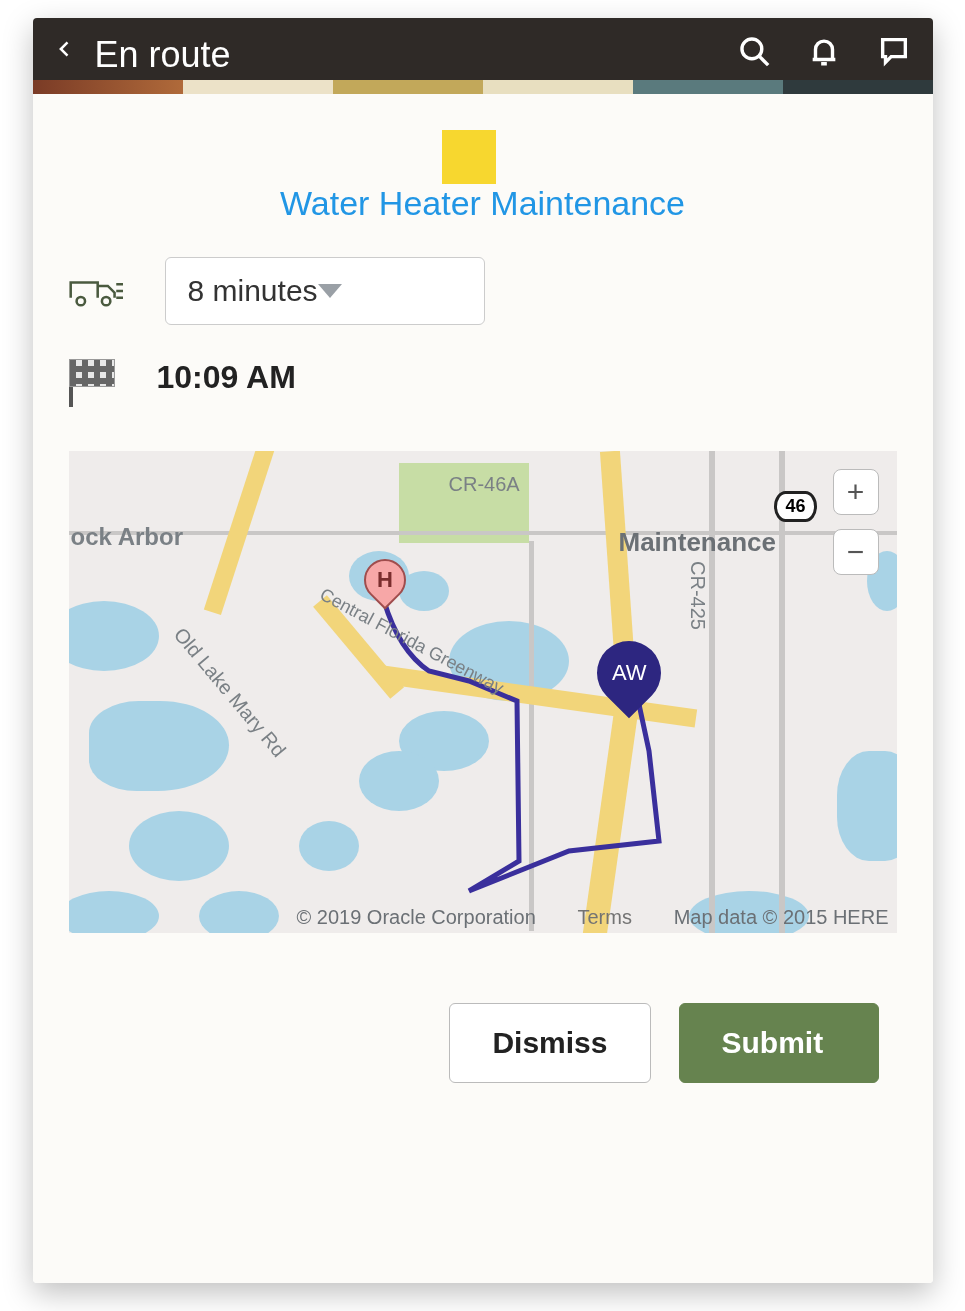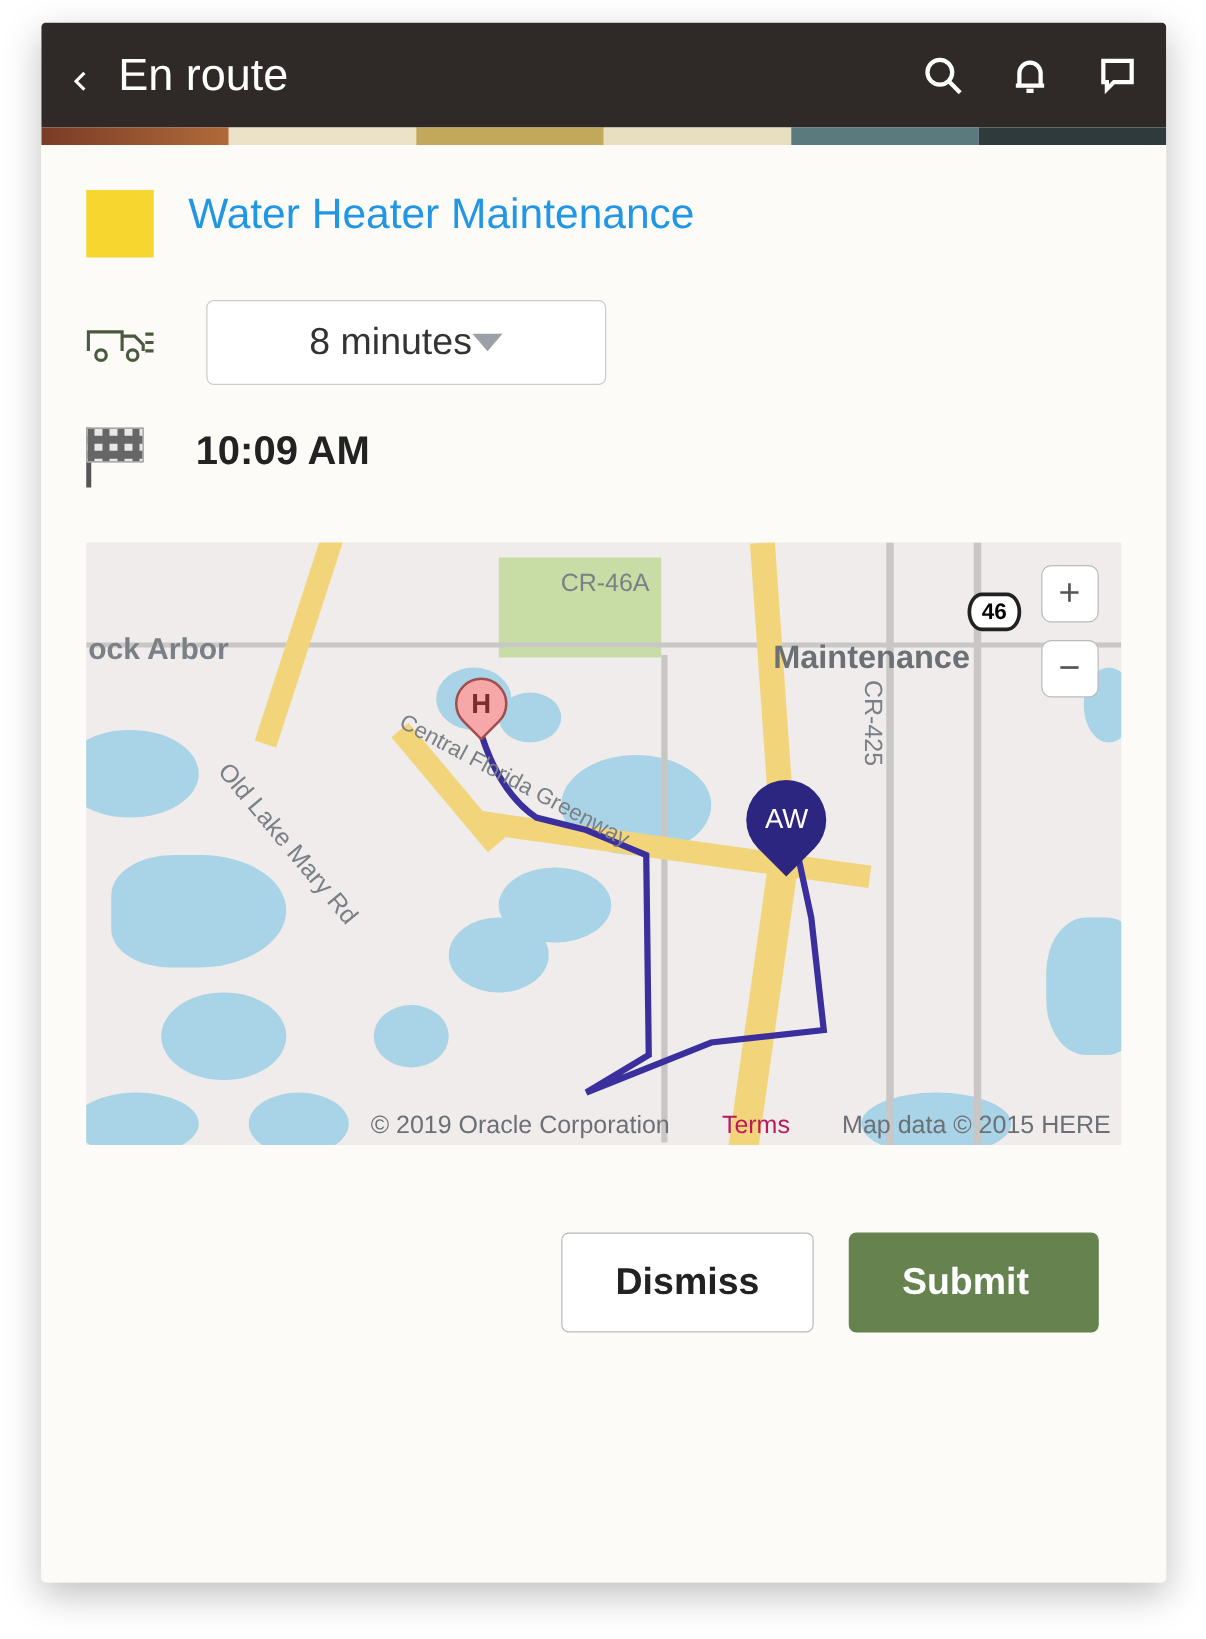--- a/index.html
+++ b/index.html
@@ -1,36 +1,36 @@
 <!DOCTYPE html>
 <html><head>
 <meta charset="utf-8">
 <style>
   * { box-sizing: border-box; margin: 0; padding: 0; }
   html, body { width: 965px; height: 1311px; font-family: -apple-system, Helvetica, Arial, sans-serif; background:#fff; }
   .frame { width: 900px; margin: 18px auto; box-shadow: 0 10px 30px rgba(0,0,0,0.25); background:#fff; border-radius:4px; overflow:hidden; }
-  .header { background:#2f2a27; color:#fff; display:flex; align-items:center; padding:16px 22px; height:84px; }
+  .header { background:#2f2a27; color:#fff; display:flex; align-items:flex-start; padding:16px 22px; height:62px; }
   .header .back { width:20px; height:20px; margin-right:20px; }
   .header .title { font-size:36px; font-weight:400; flex:1; }
   .header .icons { display:flex; gap:36px; align-items:center; }
   .header .icon { width:34px; height:34px; }
   .decor { height:14px; display:flex; }
   .decor span:nth-child(1){flex:1;background:linear-gradient(90deg,#7a3b26,#b06a3a);}
   .decor span:nth-child(2){flex:1;background:#ece2c8;}
   .decor span:nth-child(3){flex:1;background:#c2a85a;}
   .decor span:nth-child(4){flex:1;background:#e8dfc0;}
   .decor span:nth-child(5){flex:1;background:#5a7a7d;}
   .decor span:nth-child(6){flex:1;background:#2f3a3d;}
   .content { padding:36px 36px 20px 36px; background:#fcfbf8; }
-  .row { display:flex; margin-bottom:34px; }
+  .row { display:flex; align-items:center; margin-bottom:34px;flex-direction:column; }
   .color-swatch { width:54px; height:54px; background:#f7d72f; margin-right:28px; }
   .task-link { color:#2196e5; font-size:34px; font-weight:400; }
   .truck-row { display:flex; align-items:center; margin-bottom:34px; }
   .truck-icon { width:54px; height:40px; color:#4a5a3f; margin-right:42px; }
-  .select { display:flex; align-items:center; justify-content:center; background:#fff; border:1px solid #ccc; border-radius:6px; padding:16px 22px; width:320px; font-size:30px; color:#333; }
+  .select { display:flex; align-items:center; justify-content:flex-start; background:#fff; border:1px solid #ccc; border-radius:6px; padding:16px 22px; width:320px; font-size:30px; color:#333; }
   .chev { width:0; height:0; border-left:12px solid transparent; border-right:12px solid transparent; border-top:14px solid #9aa0a6; }
   .eta-row { display:flex; align-items:flex-start; margin-bottom:52px; }
   .flag-icon { width:54px; height:40px; margin-right:34px; position:relative; }
   .flag-grid { width:46px; height:28px; position:absolute; top:0; left:0; background:
       linear-gradient(90deg,#666 50%, transparent 50%) 0 0/12px 12px,
       linear-gradient(0deg,#666 50%, transparent 50%) 0 0/12px 12px,
       #e7e7e7; border:1px solid #999; }
   .flag-pole { position:absolute; left:0; top:0; width:4px; height:48px; background:#555; }
   .eta-time { font-size:32px; font-weight:700; color:#222; }
   .map-wrap { position:relative; width:100%; height:482px; background:#eee; overflow:hidden; }
@@ -46,21 +46,21 @@
   .map-label { position:absolute; font-size:20px; color:#7a8085; font-weight:500; white-space:nowrap; }
   .marker { position:absolute; }
   .pin-h { width:42px; height:42px; background:#f7a7a7; border:2px solid #a04d4d; border-radius:50% 50% 50% 0; transform:rotate(-45deg); display:flex; align-items:center; justify-content:center; }
   .pin-h span { transform:rotate(45deg); font-weight:600; color:#7a2d2d; font-size:22px; }
   .pin-aw { width:64px; height:64px; background:#2d2680; border-radius:50% 50% 50% 0; transform:rotate(-45deg); display:flex; align-items:center; justify-content:center; }
   .pin-aw span { transform:rotate(45deg); font-weight:500; color:#fff; font-size:22px; }
   .zoom-controls { position:absolute; right:18px; top:18px; display:flex; flex-direction:column; gap:14px; }
   .zoom-btn { width:46px; height:46px; background:#fff; border:1px solid #bbb; border-radius:8px; display:flex; align-items:center; justify-content:center; font-size:30px; color:#555; font-weight:300; }
   .shield { position:absolute; background:#fff; border:3px solid #222; border-radius:18px/24px; padding:2px 8px; font-size:18px; font-weight:700; }
   .map-attrib { position:absolute; bottom:4px; display:flex; width:100%; justify-content:space-between; padding:0 8px; font-size:20px; color:#6b7075; }
-  .map-attrib .terms { color:#be185d; margin:0 14px; }
+  .map-attrib .terms { color:#737373; margin:0 14px; }
   .btn-row { display:flex; justify-content:flex-end; gap:28px; padding:70px 18px 180px 18px; }
   .btn { padding:22px 42px; font-size:30px; font-weight:600; border-radius:6px; border:1px solid #bbb; background:#fff; color:#222; min-width:200px; text-align:left; }
   .btn-primary { background:#66834f; color:#fff; border-color:#66834f; }
   svg { display:block; }
 </style>
 </head>
 <body>
 
 <div class="frame">
 

